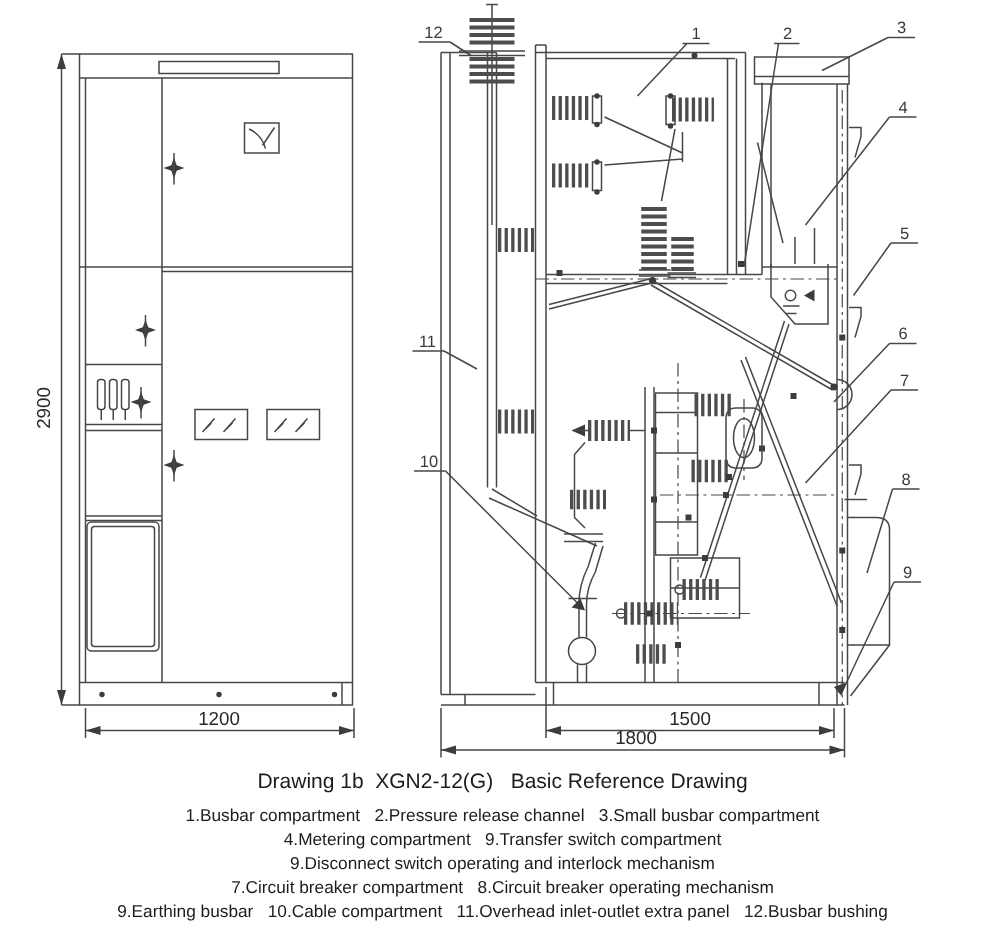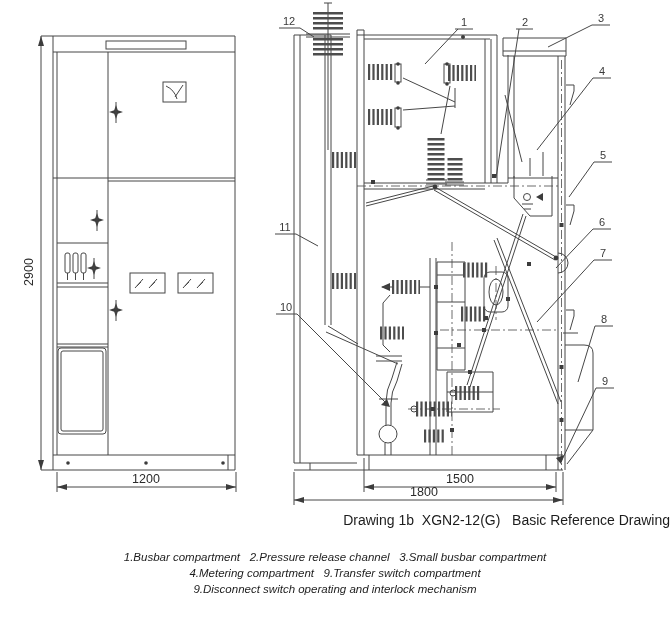--- a/index.html
+++ b/index.html
@@ -7,22 +7,22 @@
         font-family:"Liberation Sans",sans-serif;}
   #drawing-svg{position:absolute;left:0;top:0;}
   .ln{stroke:#474747;stroke-width:1;fill:none;stroke-linecap:butt;}
   .dd{stroke:#474747;stroke-width:0.8;fill:none;stroke-dasharray:9 3 2 3;}
   .rib{stroke:#4d4d4d;fill:none;stroke-dasharray:2.2 2.2;stroke-linecap:butt;}
   .ribv{stroke:#4d4d4d;fill:none;stroke-dasharray:2.6 2.4;stroke-linecap:butt;}
   .fill{fill:#3c3c3c;stroke:none;}
   .num{font-size:11px;fill:#3a3a3a;}
   .dimtxt{font-size:12.5px;fill:#2b2b2b;}
   #caption{position:absolute;left:0;top:512px;width:670px;text-align:center;color:#1c1c1c;}
-  #caption .title{font-size:14px;margin-bottom:21px;white-space:pre;text-align:right;}
-  #caption .leg{font-size:11.5px;line-height:16px;white-space:pre;font-style:italic;}
+  #caption .title{font-size:14px;margin-bottom:8px;white-space:pre;}
+  #caption .leg{font-size:11.5px;line-height:16px;white-space:pre;}
 </style>
 </head>
 <body>
 
 <div id="page">
 
 <svg id="drawing-svg" width="670" height="512" viewBox="0 0 670 512" xmlns="http://www.w3.org/2000/svg">
 
   <g>
 
@@ -302,15 +302,17 @@
       <text class="num" x="289" y="25" text-anchor="middle">12</text>
     </g>
   </g>
 </svg>
 
 <div id="caption">
   <div class="title">Drawing 1b  XGN2-12(G)   Basic Reference Drawing</div>
   <div class="leg">1.Busbar compartment   2.Pressure release channel   3.Small busbar compartment</div>
   <div class="leg">4.Metering compartment   9.Transfer switch compartment</div>
   <div class="leg">9.Disconnect switch operating and interlock mechanism</div>
+  <div class="leg">7.Circuit breaker compartment   8.Circuit breaker operating mechanism</div>
+  <div class="leg">9.Earthing busbar   10.Cable compartment   11.Overhead inlet-outlet extra panel   12.Busbar bushing</div>
 </div>
 
 </div>
 
 </body></html>

